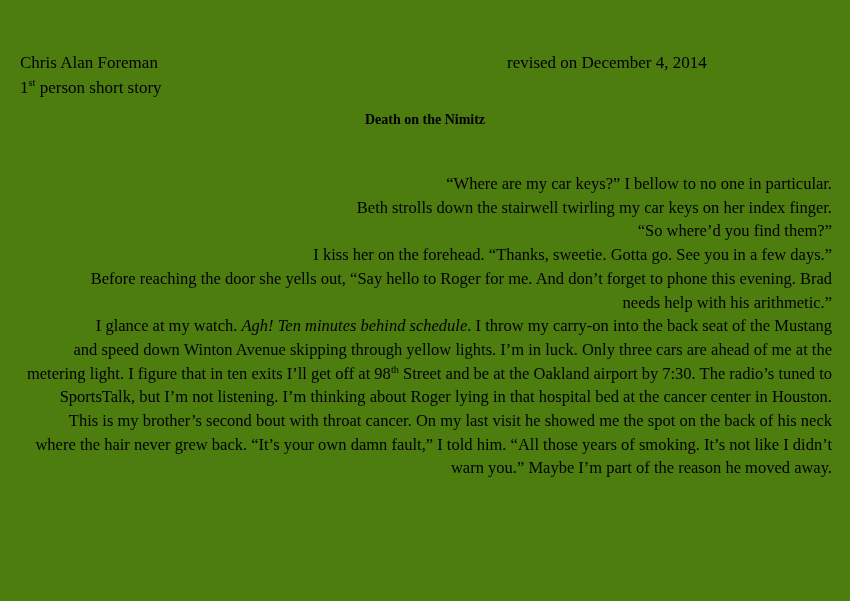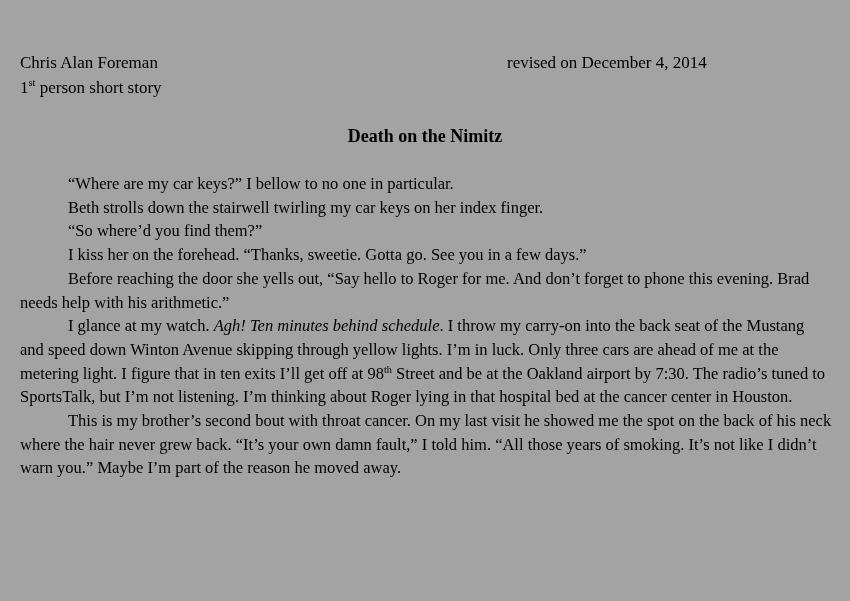--- a/index.html
+++ b/index.html
@@ -4,21 +4,21 @@
 <style>
   html, body {
     margin: 0;
     padding: 0;
     background: #ffffff;
   }
   .page {
     position: relative;
     width: 850px;
     height: 601px;
-    background: #a3a3a3;
+    background: #4d7c0f;
     color: #000000;
     font-family: "Liberation Serif", serif;
     overflow: hidden;
   }
   .doc-header {
     position: absolute;
     top: 50px;
     left: 20px;
     right: 20px;
     font-size: 17px;
@@ -29,36 +29,36 @@
     height: 25px;
     white-space: nowrap;
   }
   .revision {
     position: absolute;
     left: 487px;
     top: 0;
   }
   .doc-title {
     position: absolute;
-    top: 125px;
+    top: 109px;
     left: 20px;
     width: 810px;
     text-align: center;
     font-weight: bold;
-    font-size: 18px;
+    font-size: 14px;
     line-height: 22px;
   }
   .story-body {
     position: absolute;
     top: 172px;
     left: 20px;
     width: 812px;
     font-size: 16.5px;
     line-height: 23.7px;
-    text-align: left;
+    text-align: right;
   }
   .story-body p {
     margin: 0;
     padding: 0;
     text-indent: 48px;
   }
   sup {
     font-size: 0.62em;
     line-height: 0;
     vertical-align: super;

